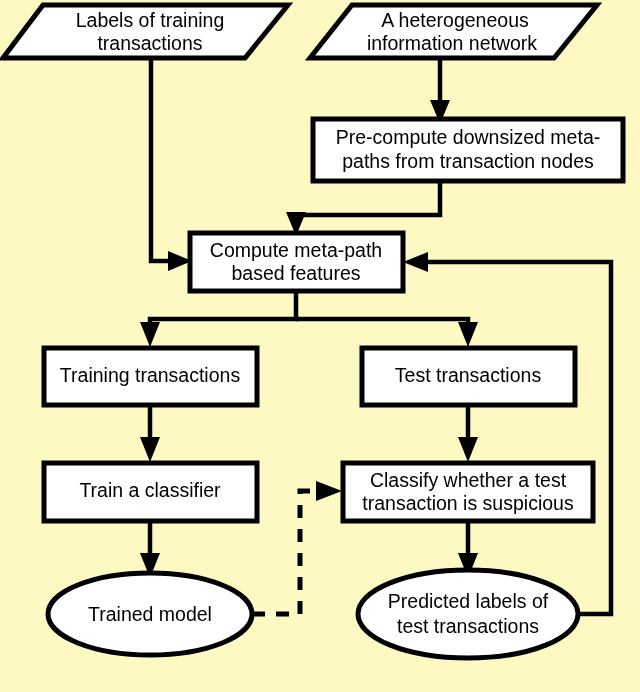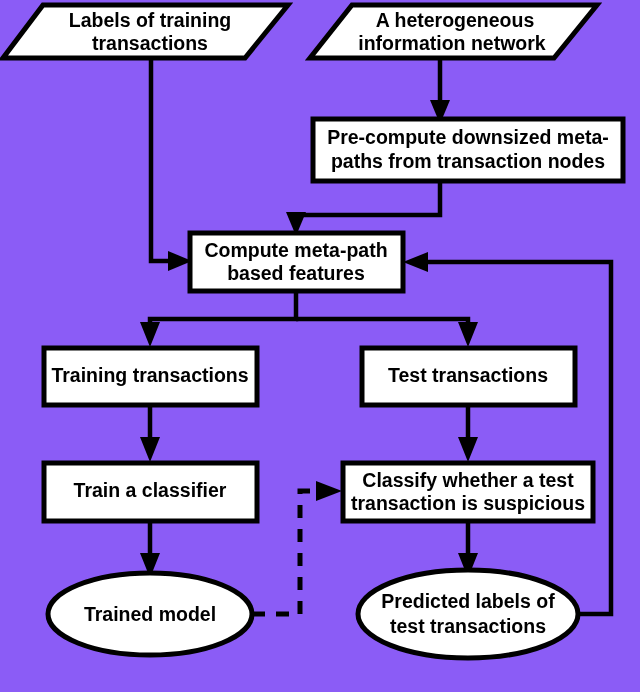--- a/index.html
+++ b/index.html
@@ -10,22 +10,21 @@
   body {
     width: 640px;
     height: 692px;
     font-family: "Liberation Sans", sans-serif;
     overflow: hidden;
   }
   #flowchart-root {
     position: relative;
     width: 640px;
     height: 692px;
-    background: #8b5cf6;
-    font-weight: bold;
+    background: #fef9c3;
   }
   svg.chart-svg {
     display: block;
     width: 640px;
     height: 692px;
   }
   .node-shape {
     fill: #ffffff;
     stroke: #000000;
     stroke-width: 5;

